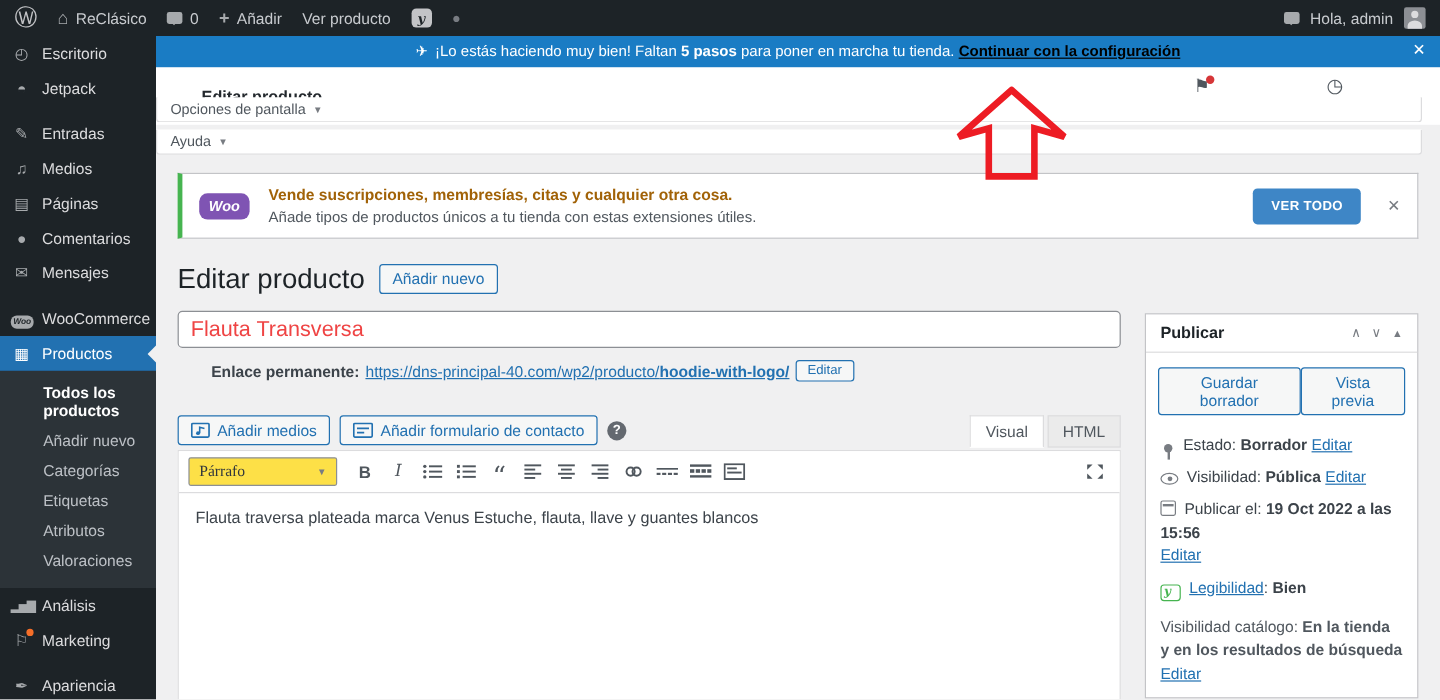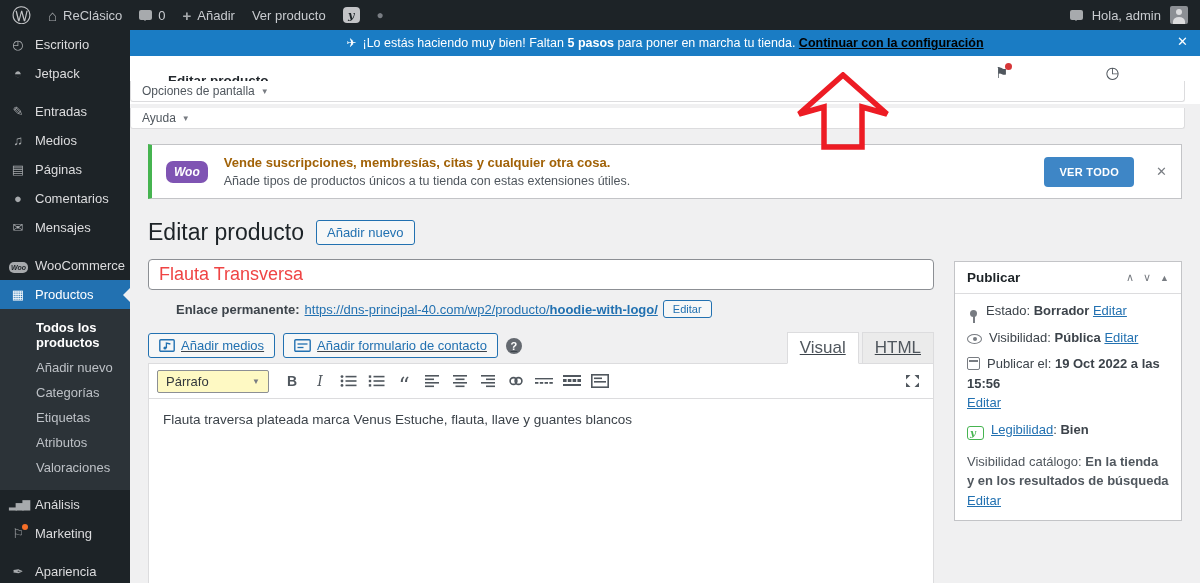--- a/index.html
+++ b/index.html
@@ -73,32 +73,32 @@
   .h1-row { display:flex; align-items:center; gap:12px; margin:20px 0 13px; }
   h1 { font-size:23px; font-weight:400; color:#1d2327; }
   .btn-secondary { border:1px solid #2271b1; color:#2271b1; background:#f6f7f7; border-radius:3px; padding:4px 10px; font-size:13px; cursor:pointer; font-family:inherit; }
   .title-input { width:100%; height:31px; border:1px solid #8c8f94; border-radius:4px; background:#fff; padding:3px 10px; font-size:18px; color:#ef4444; font-family:inherit; }
   .permalink { margin-top:10px; font-size:13px; color:#3c434a; display:flex; align-items:center; gap:5px; }
   .pl-label { font-weight:600;margin-left:28px; }
   .pl-url, .pl-slug { color:#2271b1; text-decoration:underline; cursor:pointer; }
   .pl-slug { font-weight:bold; }
   .btn-small { border:1px solid #2271b1; color:#2271b1; background:#f6f7f7; border-radius:3px; padding:2px 9px; font-size:11px; cursor:pointer; font-family:inherit; }
 
-  .editor-top { display:flex; align-items:center; margin-top:14px; position:relative; z-index:2;text-decoration:underline; }
+  .editor-top { display:flex; align-items:flex-start; margin-top:28px; position:relative; z-index:2; }
   .media-btns { display:flex; align-items:center; gap:8px; padding-bottom:4px; }
   .ed-btn { display:flex; align-items:center; gap:6px; border:1px solid #2271b1; color:#2271b1; background:#f6f7f7; border-radius:3px; padding:4px 10px; font-size:13px; cursor:pointer; font-family:inherit; }
   .qicon { width:16px; height:16px; border-radius:50%; background:#646970; color:#fff; font-size:11px; font-weight:bold; display:grid; place-items:center; cursor:pointer; }
   .ed-tabs { margin-left:auto; display:flex; align-items:flex-end; }
-  .ed-tab { font-size:17px; color:#50575e; padding:5px 12px; border:1px solid #dcdcde; margin-bottom:-1px; cursor:pointer; }
+  .ed-tab { font-size:13px; color:#50575e; padding:5px 12px; border:1px solid #dcdcde; margin-bottom:-1px; cursor:pointer; }
   .ed-tab.active { background:#fff; border-bottom:1px solid #fff; }
   .ed-tab.html { background:#ebebeb; margin-left:3px; }
 
   .editor-box { border:1px solid #dcdcde; background:#fff; }
   .toolbar { display:flex; align-items:center; gap:2px; padding:5px 8px; border-bottom:1px solid #dcdcde; background:#fff; }
-  .tb-select { display:flex; align-items:center; justify-content:space-between; width:112px; border:1px solid #8c8f94; border-radius:2px; background:#fef9c3; padding:3px 8px; font-size:13px; color:#32373c; margin-right:8px; cursor:pointer; }
+  .tb-select { display:flex; align-items:center; justify-content:space-between; width:124px; border:1px solid #8c8f94; border-radius:2px; background:#fde047; padding:3px 8px; font-size:13px; color:#32373c; margin-right:8px; cursor:pointer;font-family:Liberation Serif, serif; }
   .tb-btn { min-width:26px; height:24px; display:grid; place-items:center; border-radius:2px; color:#50575e; cursor:pointer; }
   .tb-b { font-weight:bold; font-size:14px; }
   .tb-i { font-style:italic; font-family:"DejaVu Serif", serif; font-size:14px; }
   .tb-quote { font-family:"DejaVu Serif", serif; font-size:22px; line-height:6px; padding-top:10px; color:#50575e; }
   .tb-full { margin-left:auto; }
   .editor-body { padding:13px 14px; font-size:13.5px; color:#3c434a; height:210px; cursor:text; }
 
   
   .postbox { background:#fff; border:1px solid #c3c4c7; }
   .pb-head { display:flex; align-items:center; padding:8px 12px; border-bottom:1px solid #dcdcde; }
@@ -429,20 +429,24 @@
       <div class="postbox">
         <div class="pb-head">
           <span class="pb-title">Publicar</span>
           <span class="pb-head-icons">
             <span class="order-caret">∧</span>
             <span class="order-caret">∨</span>
             <span class="collapse-tri">▲</span>
           </span>
         </div>
 
+        <div class="pb-buttons">
+          <button class="btn-secondary">Guardar borrador</button>
+          <button class="btn-secondary">Vista previa</button>
+        </div>
 
         <div class="pb-row">
           <span class="ic pin"></span><span>Estado: </span><span class="bold">Borrador</span> <span class="link">Editar</span>
         </div>
 
         <div class="pb-row">
           <span class="ic eye"></span><span>Visibilidad: </span><span class="bold">Pública</span> <span class="link">Editar</span>
         </div>
 
         <div class="pb-row">

